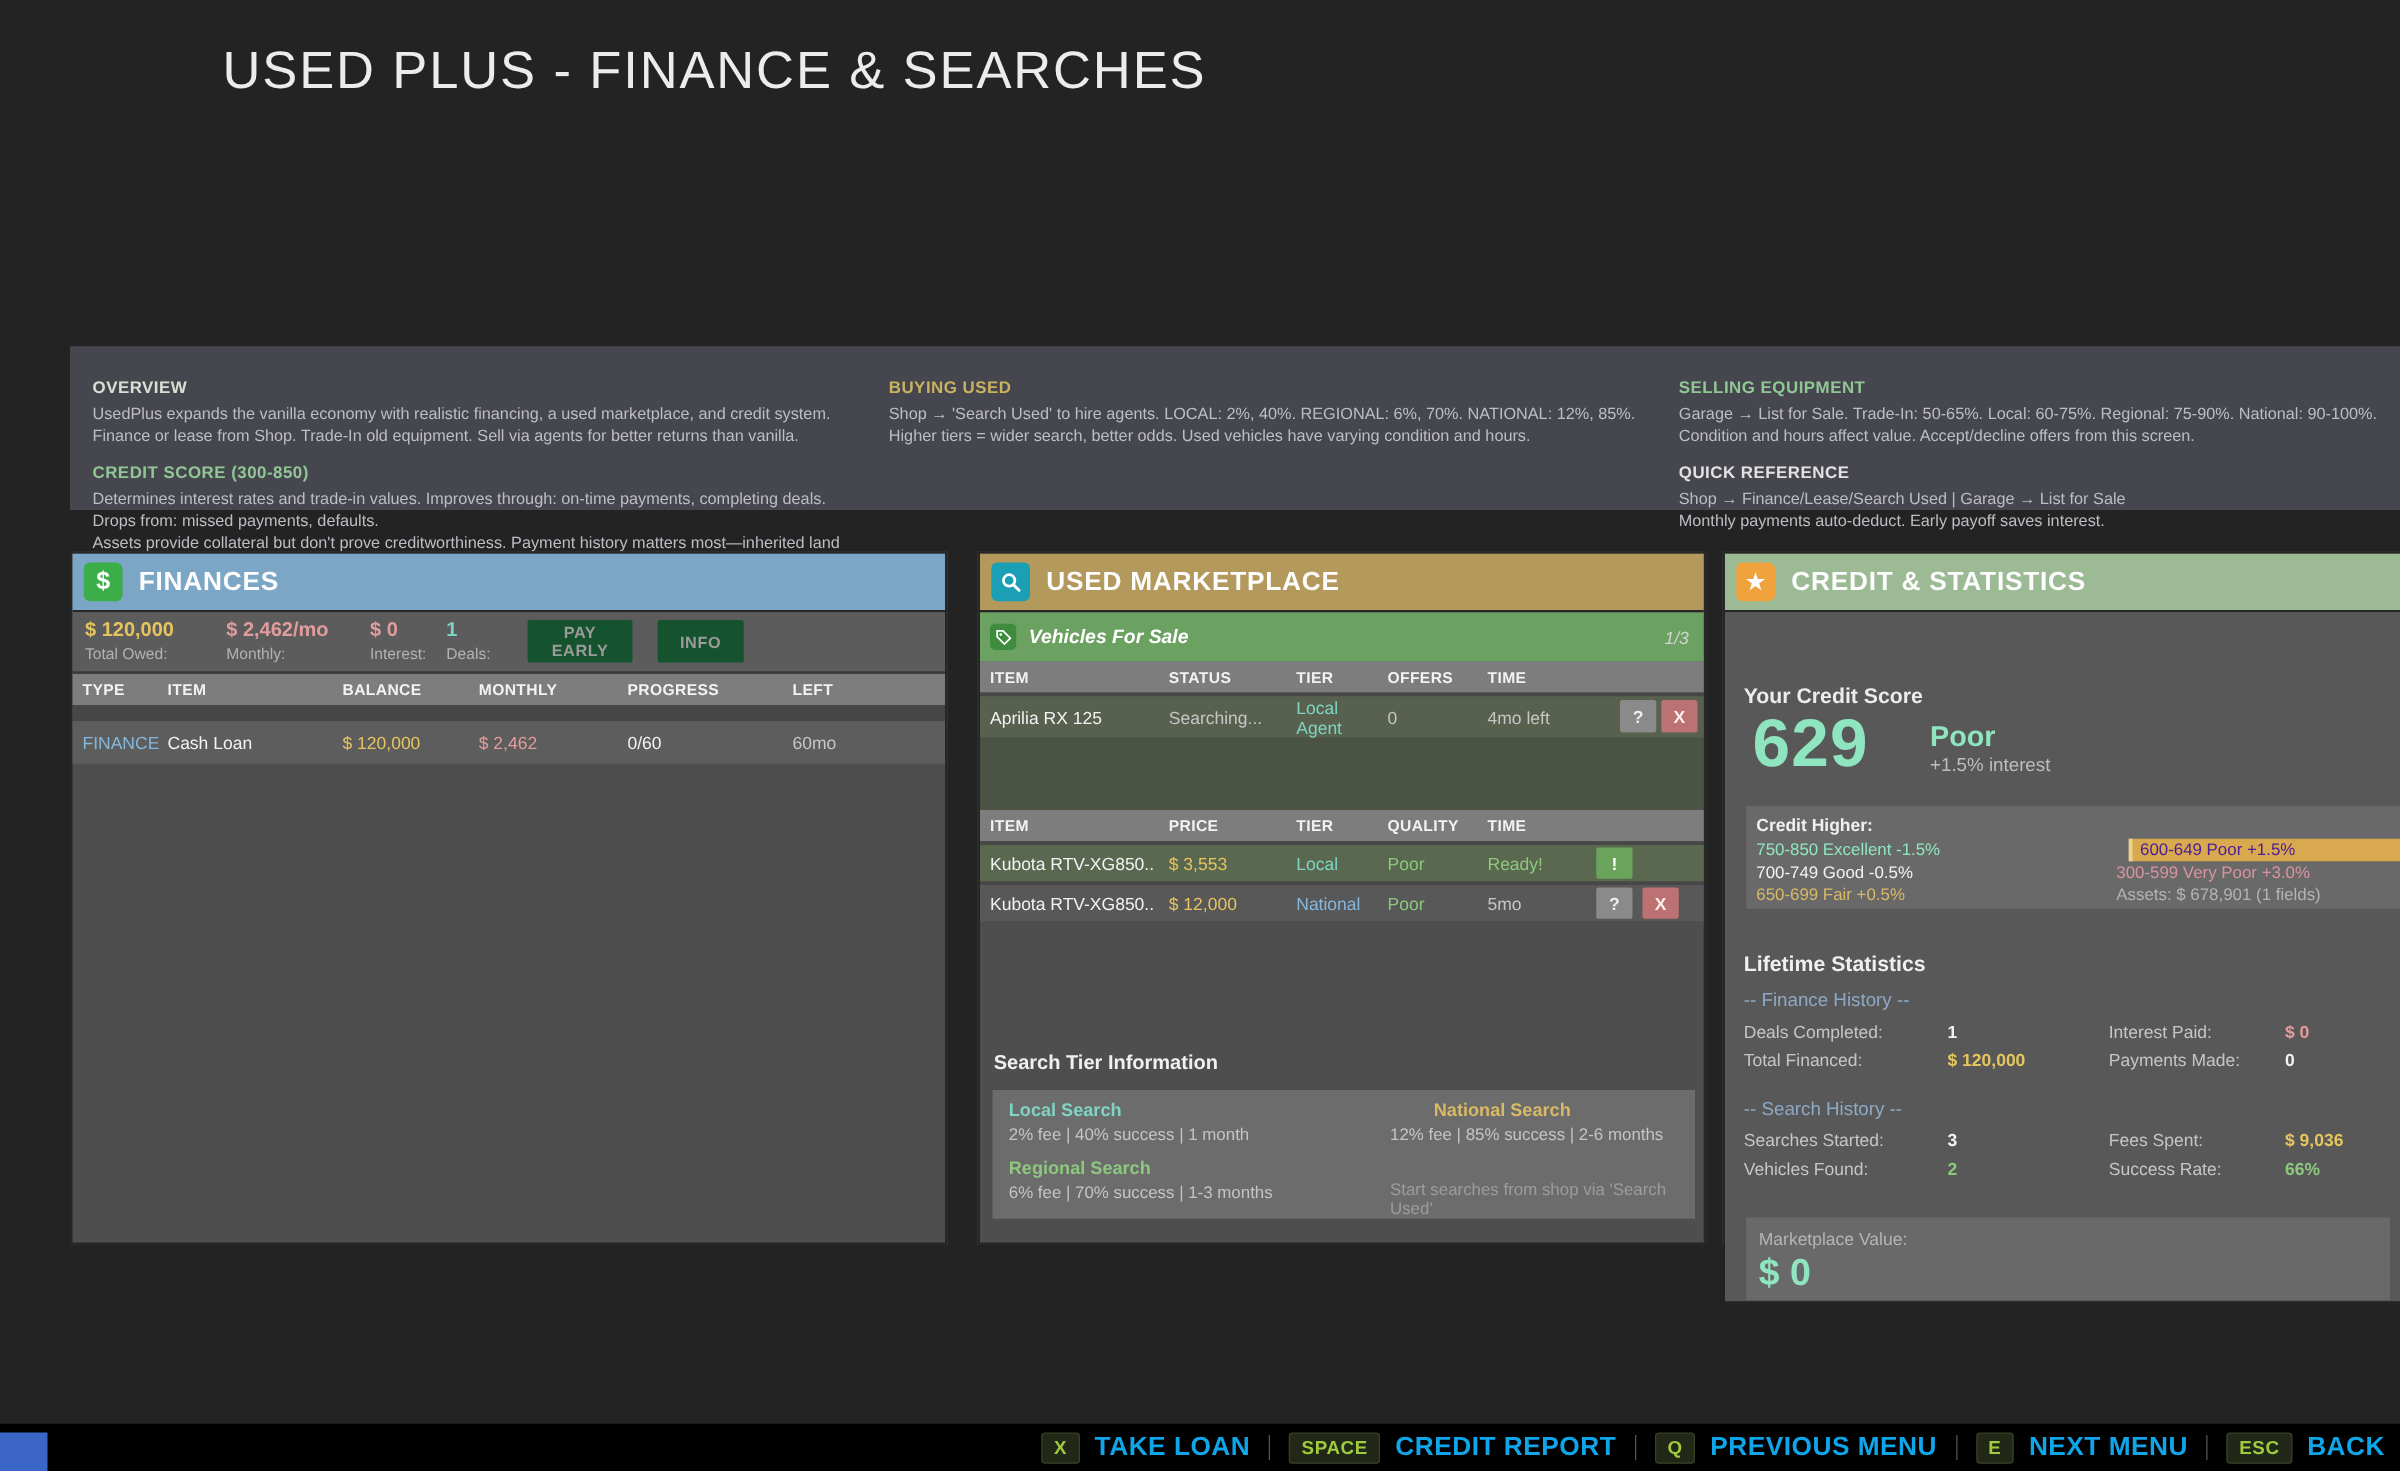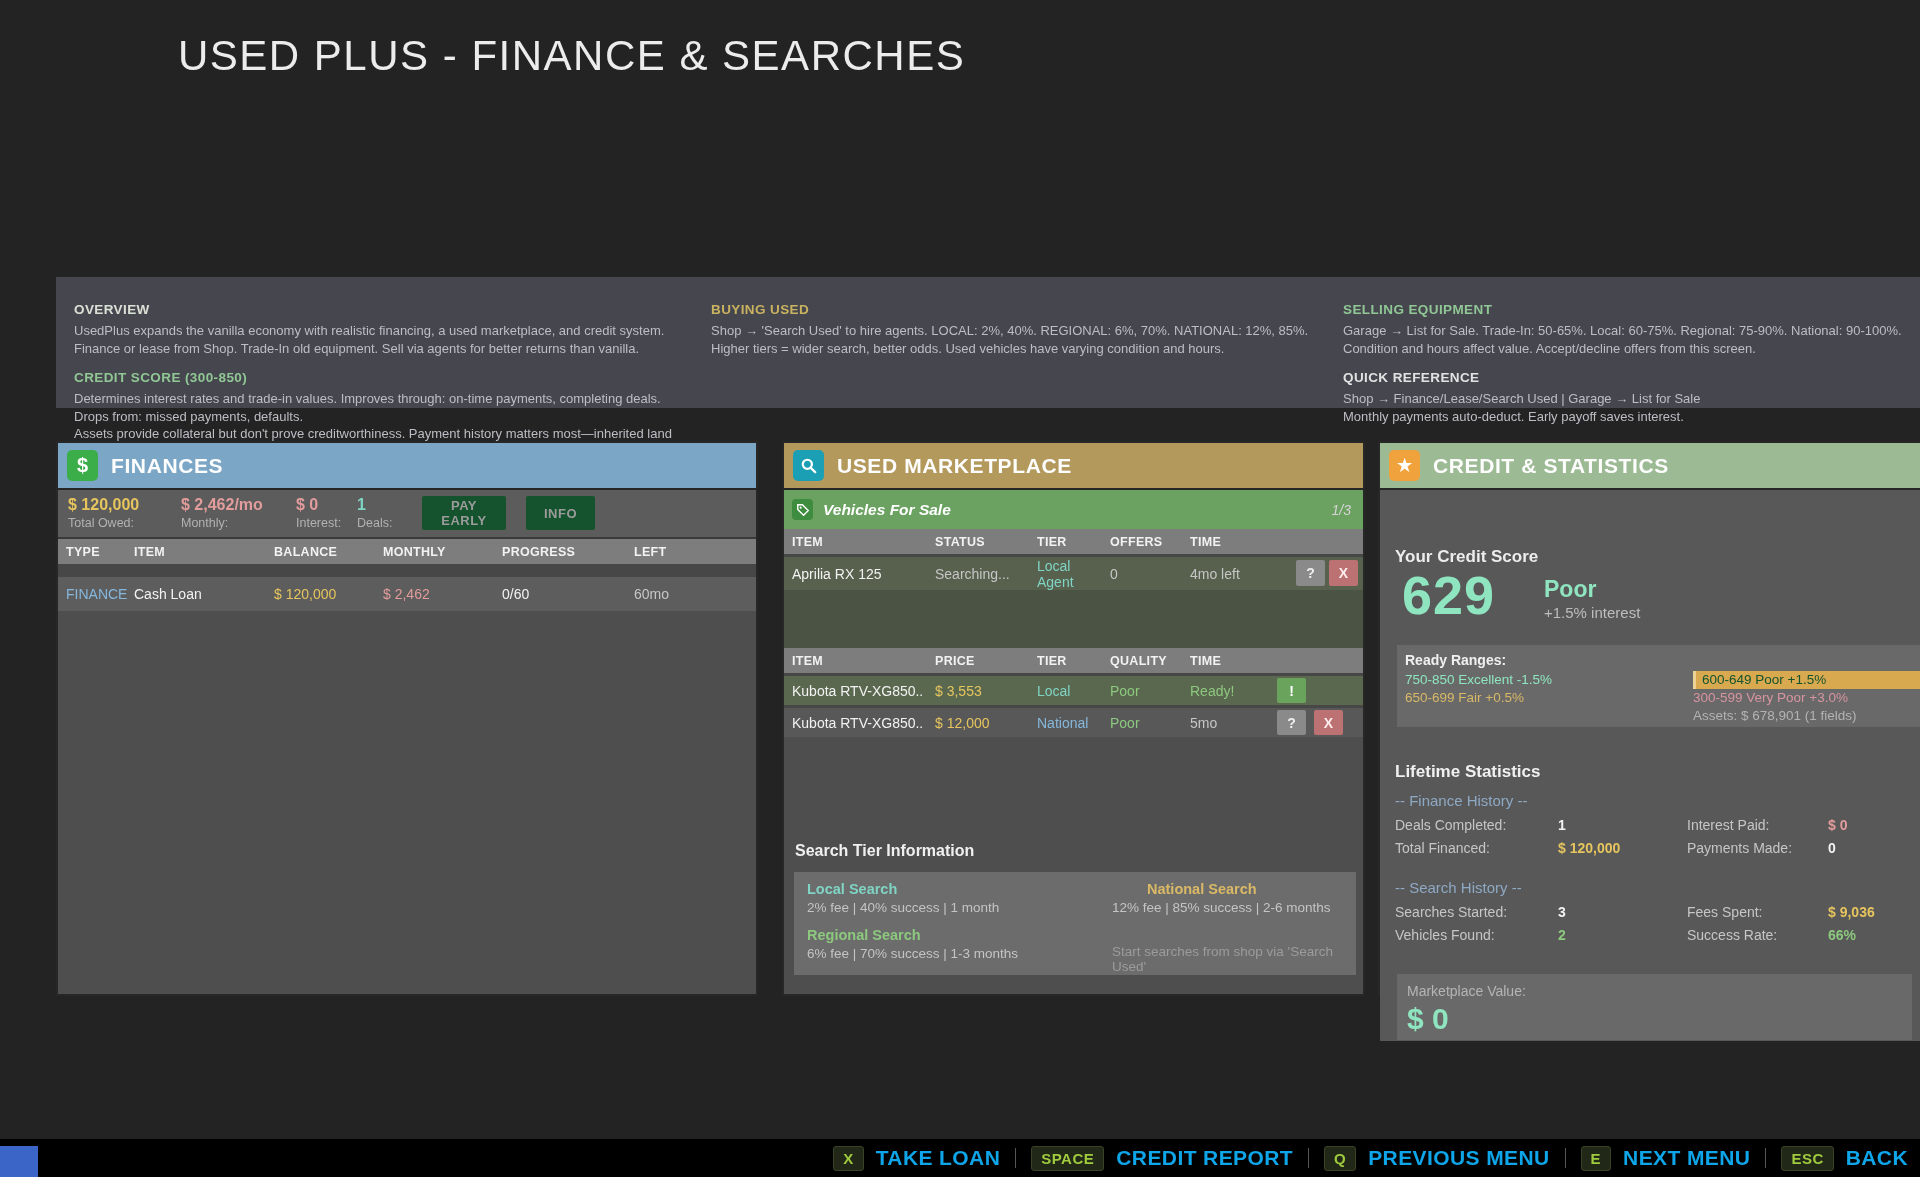--- a/index.html
+++ b/index.html
@@ -68,21 +68,21 @@
   .credit-body{position:relative;height:100%;background:#585858;}
   .cs-label{position:absolute;left:15px;top:57px;font-size:17px;font-weight:bold;color:#ececec;}
   .cs-score{position:absolute;left:22px;top:74px;font-size:54px;font-weight:bold;color:#8fe5bf;letter-spacing:1px;}
   .cs-rating{position:absolute;left:164px;top:86px;font-size:23px;font-weight:bold;color:#8fe5bf;}
   .cs-interest{position:absolute;left:164px;top:114px;font-size:15px;color:#bdbdbd;}
   .ranges{position:absolute;left:17px;right:0;top:155px;height:82px;background:#696969;padding-top:7px;box-sizing:border-box;}
   .ranges-title{font-size:14px;font-weight:bold;color:#f0f0f0;margin:0 0 3px 8px;}
   .range-cols{position:relative;}
   .range-row{font-size:13.5px;line-height:18px;margin-left:8px;white-space:nowrap;}
   .range-right{position:absolute;left:288px;top:0;right:0;}
-  .hl-gold{background:#d8a94f;color:#14532d;border-left:3px solid #ecd394;padding-left:6px;margin-left:8px;}
+  .hl-gold{background:#d8a94f;color:#4c1d95;border-left:3px solid #ecd394;padding-left:6px;margin-left:18px;}
   .r-pink{color:#d794a0;} .r-assets{color:#b3b3b3;}
   .lt-title{position:absolute;left:15px;top:272px;font-size:17px;font-weight:bold;color:#f0f0f0;}
   .hist-head{position:absolute;left:15px;font-size:15px;color:#8ea9c4;}
   .stat-grid{position:absolute;left:15px;right:0;display:grid;grid-template-columns:163px 129px 141px auto;
              font-size:14px;align-items:center;}
   .stat-label{color:#c6c6c6;}
   .stat-val{font-weight:bold;}
   .mv-box{position:absolute;left:17px;right:8px;top:484px;height:66px;background:#696969;}
   .mv-label{position:absolute;left:10px;top:9px;font-size:14px;color:#b5b5b5;}
   .mv-value{position:absolute;left:10px;top:28px;font-size:30px;font-weight:bold;color:#8fe5bf;}
@@ -265,24 +265,25 @@
       <div class="p-icon ic-orange">★</div>
       <div class="p-head-label">CREDIT &amp; STATISTICS</div>
     </div>
     <div class="credit-body">
       <div class="cs-label">Your Credit Score</div>
       <div class="cs-score">629</div>
       <div class="cs-rating">Poor</div>
       <div class="cs-interest">+1.5% interest</div>
 
       <div class="ranges">
-        <div class="ranges-title">Ready Ranges:</div>
+        <div class="ranges-title">Credit Higher:</div>
         <div class="range-cols">
           <div>
             <div class="range-row c-mint">750-850 Excellent -1.5%</div>
+            <div class="range-row c-white">700-749 Good -0.5%</div>
             <div class="range-row c-gold">650-699 Fair +0.5%</div>
           </div>
           <div class="range-right">
             <div class="range-row hl-gold">600-649 Poor +1.5%</div>
             <div class="range-row r-pink">300-599 Very Poor +3.0%</div>
             <div class="range-row r-assets">Assets: $ 678,901 (1 fields)</div>
           </div>
         </div>
       </div>
 

